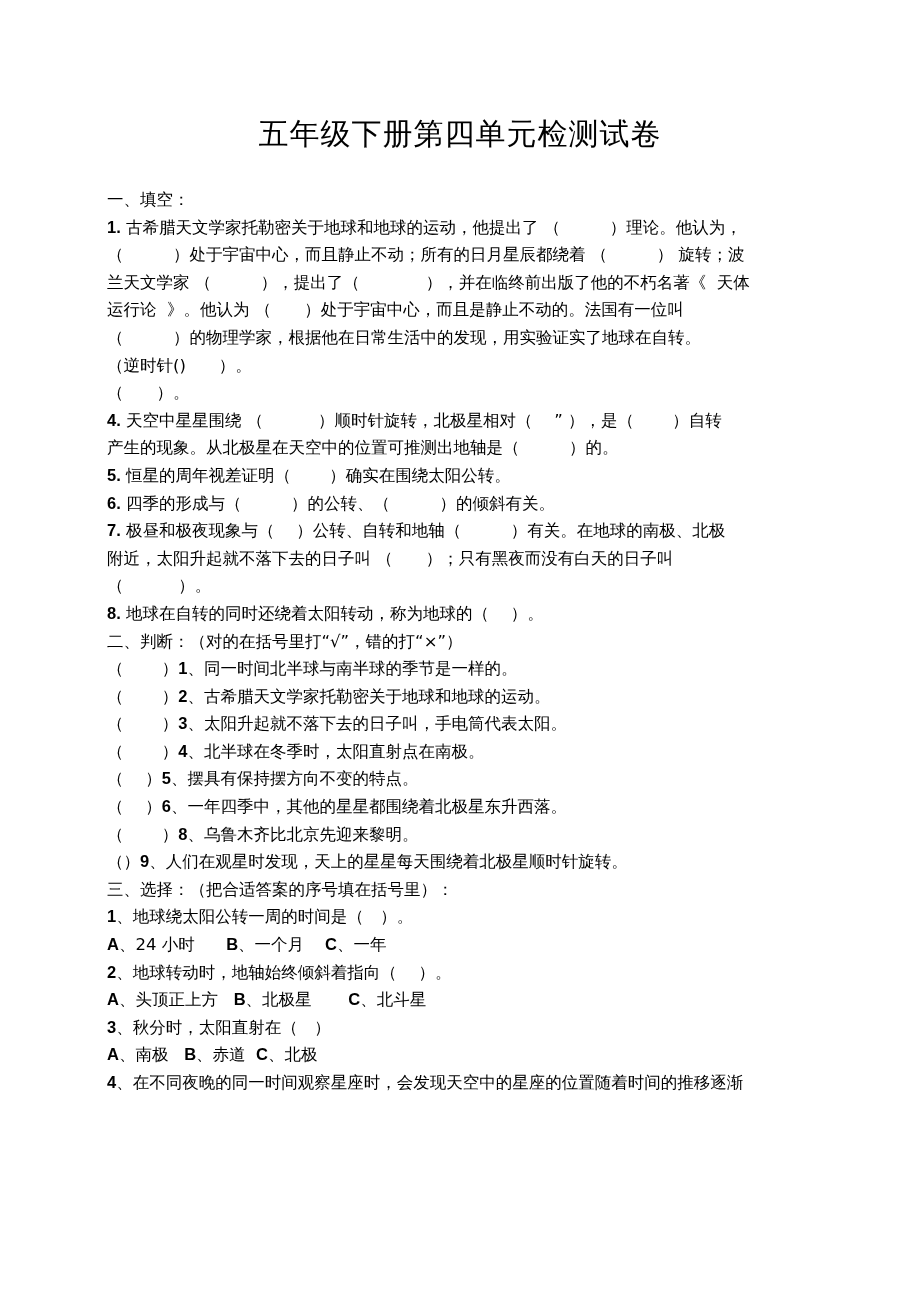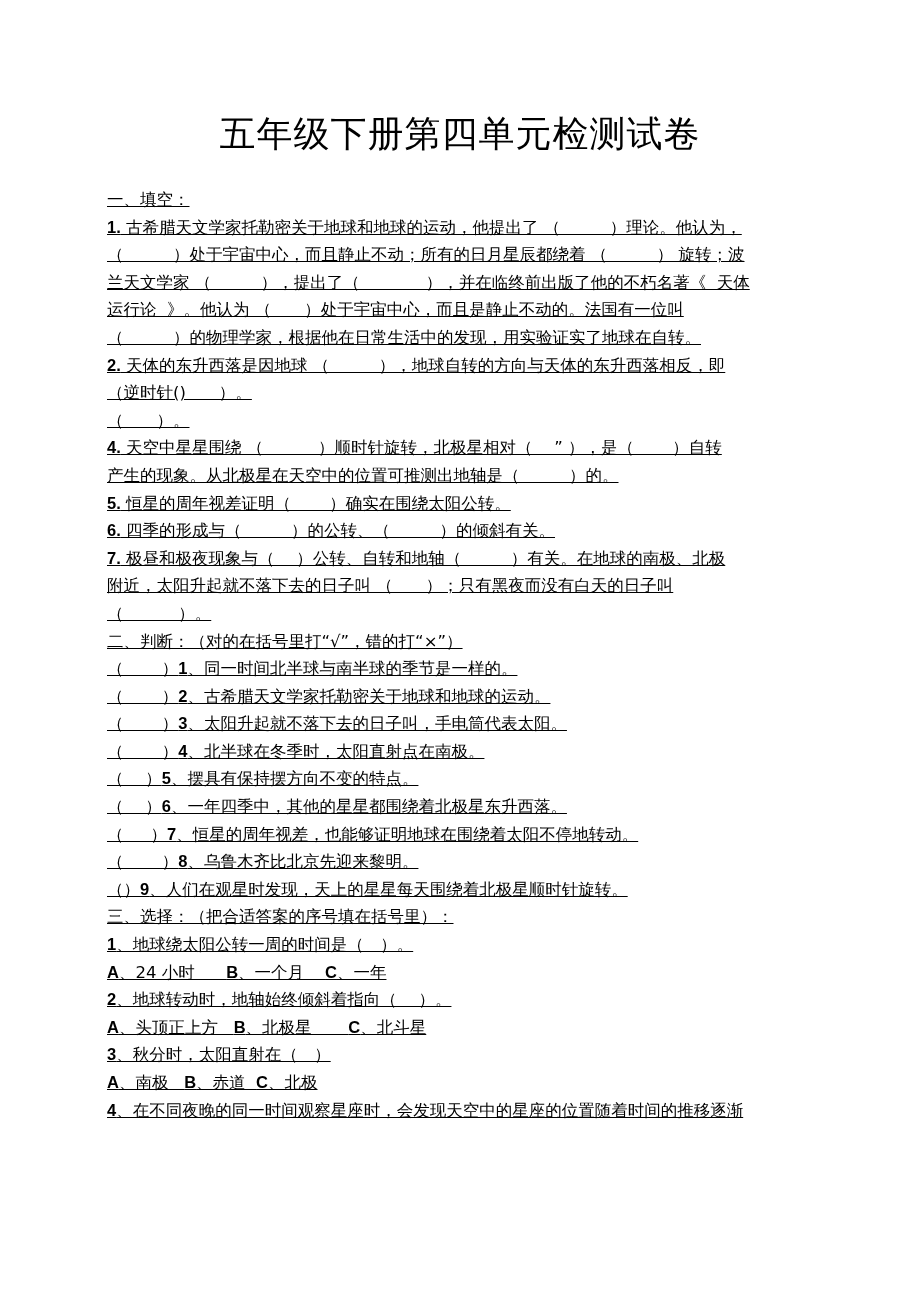--- a/index.html
+++ b/index.html
@@ -1,60 +1,59 @@
 <!DOCTYPE html>
 <html><head>
 <meta charset="utf-8">
 <style>
   html, body { margin: 0; padding: 0; background: #ffffff; }
   body { width: 920px; height: 1300px; position: relative; overflow: hidden;
          font-family: "DejaVu Sans", "Liberation Sans", sans-serif; color: #000; }
   .page { position: absolute; left: 0; top: 0; width: 920px; height: 1300px; background: #fff; }
   .title { position: absolute; top: 112px; left: 0; width: 920px; text-align: center;
-           font-size: 36px; line-height: 44px; letter-spacing: 1px; font-weight: normal; }
+           font-size: 30px; line-height: 44px; letter-spacing: 1px; font-weight: normal; }
   .body { position: absolute; left: 107px; top: 186px; width: 715px; }
-  .line { font-size: 16.5px; line-height: 27.6px; height: 27.6px; white-space: pre; overflow: visible; text-decoration: underline; }
+  .line { font-size: 16.5px; line-height: 27.6px; height: 27.6px; white-space: pre; overflow: visible; }
   .num { font-weight: bold; font-family: "Liberation Sans", sans-serif; }
 </style>
 </head>
 <body>
 
 <div class="page">
   <div class="title">五年级下册第四单元检测试卷</div>
 
   <div class="body">
 
     <div class="line">一、填空：</div>
     <div id="fill-lines">
         <div class="line"><span class="num">1.</span><span> 古希腊天文学家托勒密关于地球和地球的运动，他提出了 （　　　）理论。他认为，</span></div>
         <div class="line"><span>（　　　）处于宇宙中心，而且静止不动；所有的日月星辰都绕着 （　　　） 旋转；波</span></div>
         <div class="line"><span>兰天文学家 （　　　），提出了（　　　　），并在临终前出版了他的不朽名著《  天体</span></div>
         <div class="line"><span>运行论  》。他认为 （　　）处于宇宙中心，而且是静止不动的。法国有一位叫</span></div>
         <div class="line"><span>（　　　）的物理学家，根据他在日常生活中的发现，用实验证实了地球在自转。</span></div>
-        <div class="line"><span class="num">2.</span><span> 天体的东升西落是因地球 （　　　），地球自转的方向与天体的东升西落相反，即</span></div>
         <div class="line"><span>（逆时针()　　）。</span></div>
         <div class="line"><span>（　　）。</span></div>
         <div class="line"><span class="num">4.</span><span> 天空中星星围绕 （　　　 ）顺时针旋转，北极星相对（　 ” ），是（　　 ）自转</span></div>
         <div class="line"><span>产生的现象。从北极星在天空中的位置可推测出地轴是（　　　）的。</span></div>
         <div class="line"><span class="num">5.</span><span> 恒星的周年视差证明（　　 ）确实在围绕太阳公转。</span></div>
         <div class="line"><span class="num">6.</span><span> 四季的形成与（　　　）的公转、（　　　）的倾斜有关。</span></div>
         <div class="line"><span class="num">7.</span><span> 极昼和极夜现象与（　 ）公转、自转和地轴（　　　）有关。在地球的南极、北极</span></div>
         <div class="line"><span>附近，太阳升起就不落下去的日子叫 （　　）；只有黑夜而没有白天的日子叫</span></div>
         <div class="line"><span>（　　　 ）。</span></div>
+        <div class="line"><span class="num">8.</span><span> 地球在自转的同时还绕着太阳转动，称为地球的（　 ）。</span></div>
       </div>
 
     <div class="line">二、判断：（对的在括号里打“√”，错的打“×”）</div>
     <div id="judge-lines">
         <div class="line"><span>（　　 ）</span><span class="num">1</span><span>、同一时间北半球与南半球的季节是一样的。</span></div>
         <div class="line"><span>（　　 ）</span><span class="num">2</span><span>、古希腊天文学家托勒密关于地球和地球的运动。</span></div>
         <div class="line"><span>（　　 ）</span><span class="num">3</span><span>、太阳升起就不落下去的日子叫，手电筒代表太阳。</span></div>
         <div class="line"><span>（　　 ）</span><span class="num">4</span><span>、北半球在冬季时，太阳直射点在南极。</span></div>
         <div class="line"><span>（　 ）</span><span class="num">5</span><span>、摆具有保持摆方向不变的特点。</span></div>
         <div class="line"><span>（　 ）</span><span class="num">6</span><span>、一年四季中，其他的星星都围绕着北极星东升西落。</span></div>
-        <div class="line"><span>（　  ）</span><span class="num">7</span><span>、恒星的周年视差，也能够证明地球在围绕着太阳不停地转动。</span></div>
         <div class="line"><span>（　　 ）</span><span class="num">8</span><span>、乌鲁木齐比北京先迎来黎明。</span></div>
         <div class="line"><span>（）</span><span class="num">9</span><span>、人们在观星时发现，天上的星星每天围绕着北极星顺时针旋转。</span></div>
       </div>
 
     <div class="line">三、选择：（把合适答案的序号填在括号里）：</div>
     <div id="choice-lines">
         <div class="line"><span class="num">1</span><span>、地球绕太阳公转一周的时间是（　）。</span></div>
         <div class="line"><span class="num">A</span><span>、24 小时      </span><span class="num">B</span><span>、一个月    </span><span class="num">C</span><span>、一年</span></div>
         <div class="line"><span class="num">2</span><span>、地球转动时，地轴始终倾斜着指向（　 ）。</span></div>
         <div class="line"><span class="num">A</span><span>、头顶正上方   </span><span class="num">B</span><span>、北极星       </span><span class="num">C</span><span>、北斗星</span></div>

